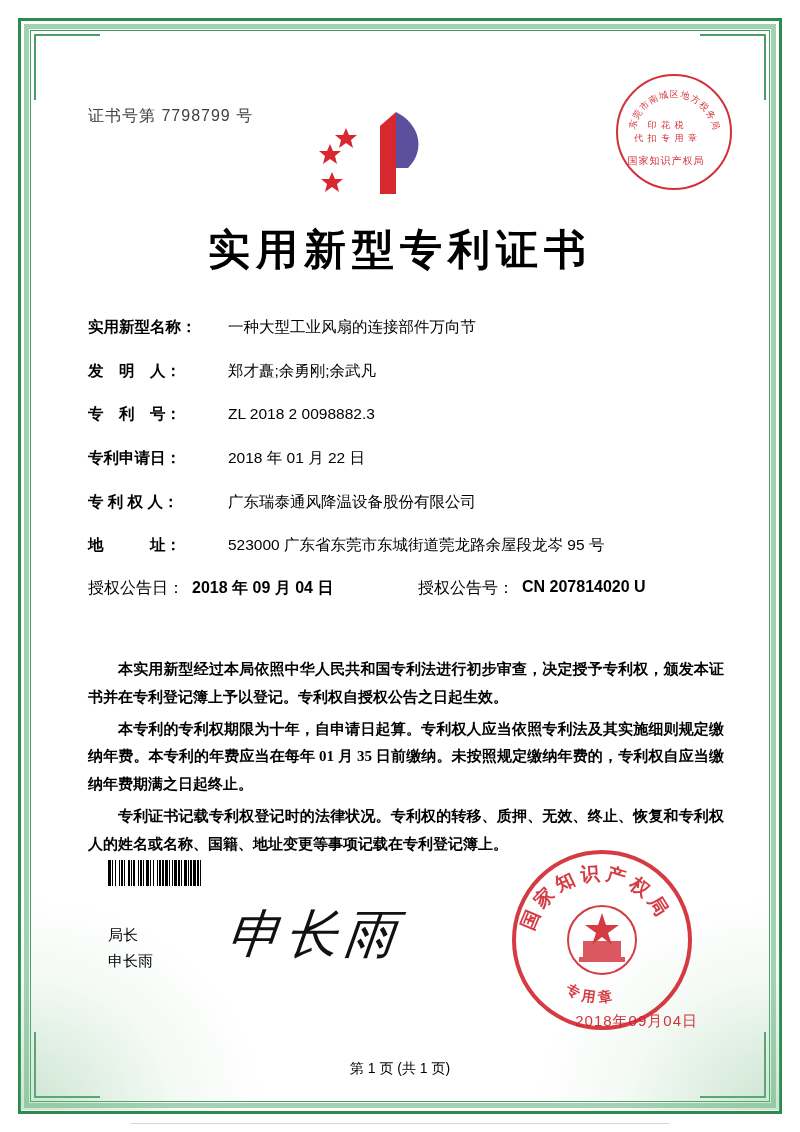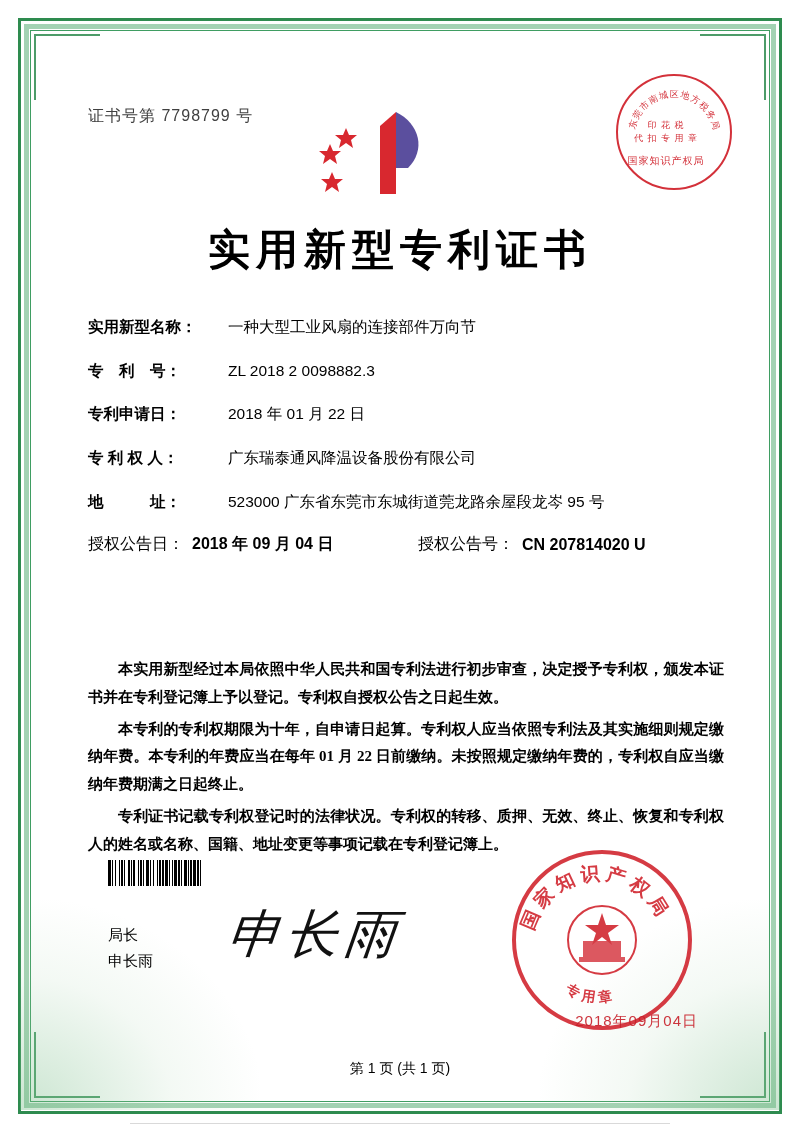--- a/index.html
+++ b/index.html
@@ -163,21 +163,21 @@
   }
   .field-value {
     flex: 1 1 auto;
   }
   .row-two {
     display: flex;
     margin-bottom: 18px;
     font-size: 16px;
   }
   .row-two .seg-a { width: 330px; display: flex; }
-  .row-two .seg-b { flex: 1; display: flex; align-items: center; }
+  .row-two .seg-b { flex: 1; display: flex; }
   .row-two .lab { white-space: nowrap; }
   .row-two .val { margin-left: 8px; font-weight: bold; }
 
   .body-text {
     position: absolute;
     left: 28px;
     top: 596px;
     width: 636px;
     font-size: 15px;
     line-height: 1.85;
@@ -327,20 +327,24 @@
 
     <div class="title">实用新型专利证书</div>
 
     <div class="fields">
 
       <div class="field-row">
         <div class="field-label">实用新型名称：</div>
         <div class="field-value">一种大型工业风扇的连接部件万向节</div>
       </div>
 
+      <div class="field-row">
+        <div class="field-label">发　明　人：</div>
+        <div class="field-value">郑才矗;余勇刚;余武凡</div>
+      </div>
 
       <div class="field-row">
         <div class="field-label">专　利　号：</div>
         <div class="field-value">ZL 2018 2 0098882.3</div>
       </div>
 
       <div class="field-row">
         <div class="field-label">专利申请日：</div>
         <div class="field-value">2018 年 01 月 22 日</div>
       </div>
@@ -362,21 +366,21 @@
         </div>
         <div class="seg-b">
           <span class="lab">授权公告号：</span>
           <span class="val">CN 207814020 U</span>
         </div>
       </div>
     </div>
 
     <div class="body-text">
       <p>本实用新型经过本局依照中华人民共和国专利法进行初步审查，决定授予专利权，颁发本证书并在专利登记簿上予以登记。专利权自授权公告之日起生效。</p>
-      <p>本专利的专利权期限为十年，自申请日起算。专利权人应当依照专利法及其实施细则规定缴纳年费。本专利的年费应当在每年 01 月 22 日前缴纳。未按照规定缴纳年费的，专利权自应当缴纳年费期满之日起终止。</p>
+      <p>本专利的专利权期限为十年，自申请日起算。专利权人应当依照专利法及其实施细则规定缴纳年费。本专利的年费应当在每年 01 月 35 日前缴纳。未按照规定缴纳年费的，专利权自应当缴纳年费期满之日起终止。</p>
       <p>专利证书记载专利权登记时的法律状况。专利权的转移、质押、无效、终止、恢复和专利权人的姓名或名称、国籍、地址变更等事项记载在专利登记簿上。</p>
     </div>
 
     <div class="barcode" id="barcode"><i style="width:3px"></i><i style="width:1px;background:transparent"></i><i style="width:1px"></i><i style="width:2px;background:transparent"></i><i style="width:1px"></i><i style="width:3px;background:transparent"></i><i style="width:1px"></i><i style="width:1px;background:transparent"></i><i style="width:2px"></i><i style="width:1px;background:transparent"></i><i style="width:1px"></i><i style="width:3px;background:transparent"></i><i style="width:2px"></i><i style="width:1px;background:transparent"></i><i style="width:1px"></i><i style="width:1px;background:transparent"></i><i style="width:2px"></i><i style="width:3px;background:transparent"></i><i style="width:1px"></i><i style="width:1px;background:transparent"></i><i style="width:2px"></i><i style="width:1px;background:transparent"></i><i style="width:1px"></i><i style="width:2px;background:transparent"></i><i style="width:3px"></i><i style="width:1px;background:transparent"></i><i style="width:1px"></i><i style="width:2px;background:transparent"></i><i style="width:1px"></i><i style="width:3px;background:transparent"></i><i style="width:1px"></i><i style="width:1px;background:transparent"></i><i style="width:2px"></i><i style="width:1px;background:transparent"></i><i style="width:2px"></i><i style="width:1px;background:transparent"></i><i style="width:3px"></i><i style="width:1px;background:transparent"></i><i style="width:1px"></i><i style="width:2px;background:transparent"></i><i style="width:1px"></i><i style="width:1px;background:transparent"></i><i style="width:3px"></i><i style="width:1px;background:transparent"></i><i style="width:2px"></i><i style="width:1px;background:transparent"></i><i style="width:1px"></i><i style="width:2px;background:transparent"></i><i style="width:3px"></i><i style="width:1px;background:transparent"></i><i style="width:1px"></i><i style="width:1px;background:transparent"></i><i style="width:2px"></i><i style="width:1px;background:transparent"></i><i style="width:3px"></i><i style="width:1px;background:transparent"></i><i style="width:2px"></i><i style="width:1px;background:transparent"></i><i style="width:1px"></i><i style="width:3px;background:transparent"></i></div>
 
     <div class="sig-label">
       <div>局长</div>
       <div>申长雨</div>
     </div>
     <div class="sig-hand">申长雨</div>

